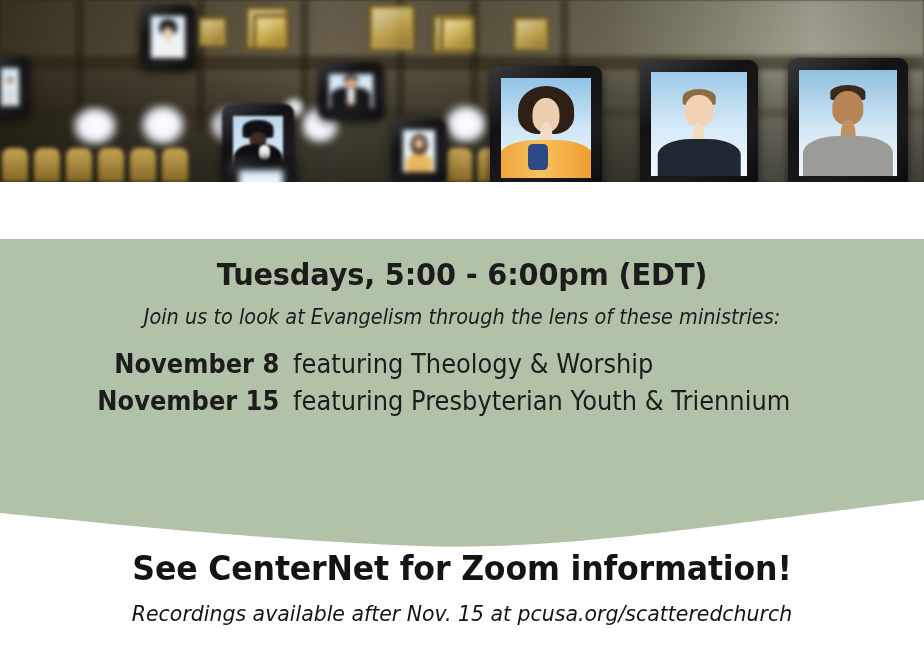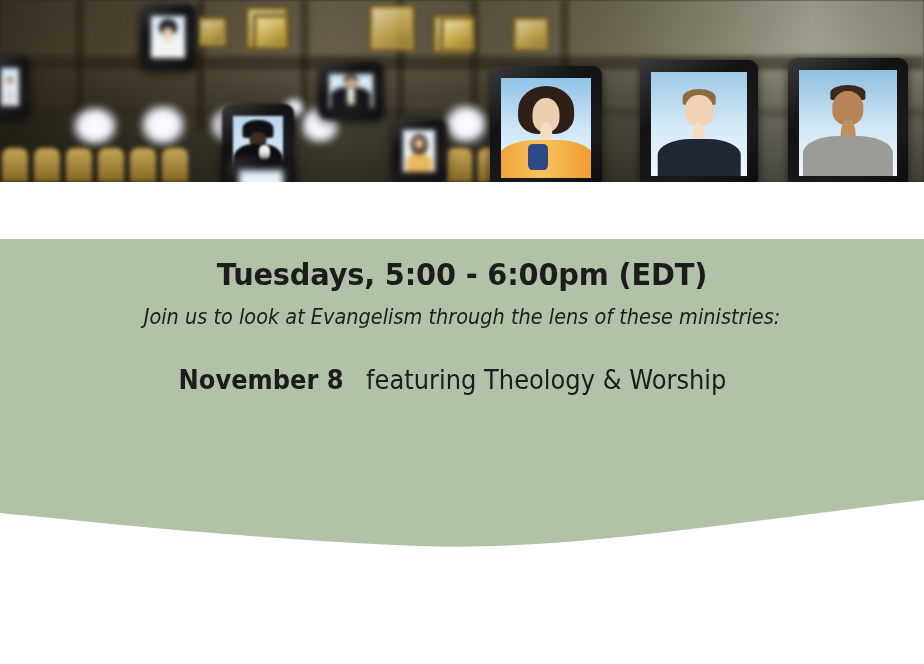--- a/index.html
+++ b/index.html
@@ -189,23 +189,23 @@
     margin-top: 17px;
   }
   .lens-line {
     font-family: "DejaVu Sans", "Liberation Sans", sans-serif;
     font-style: italic;
     font-size: 21px;
     transform: scaleX(0.92);
     margin-top: 13px;
   }
   .sessions {
-    margin-top: 36px;
+    margin-top: 20px;
     display: inline-block;
-    text-align: center;
+    text-align: right;
   }
   .session-row {
     display: flex;
     align-items: baseline;
     margin-bottom: 7px;
     white-space: nowrap;
   }
   .session-date {
     font-family: "DejaVu Sans", "Liberation Sans", sans-serif;
     font-weight: bold;
@@ -400,17 +400,25 @@
 
   <div class="body-content">
     <div class="schedule-line">Tuesdays, 5:00 - 6:00pm (EDT)</div>
     <div class="lens-line">Join us to look at Evangelism through the lens of these ministries:</div>
 
     <div class="sessions">
       <div class="session-row">
         <span class="session-date">November 8</span>
         <span class="session-desc">featuring Theology &amp; Worship</span>
       </div>
+      <div class="session-row">
+        <span class="session-date">November 15</span>
+        <span class="session-desc">featuring Presbyterian Youth &amp; Triennium</span>
+      </div>
     </div>
   </div>
 
+  <div class="footer">
+    <div class="footer-headline">See CenterNet for Zoom information!</div>
+    <div class="footer-sub">Recordings available after Nov. 15 at pcusa.org/scatteredchurch</div>
+  </div>
 
 </div>
 
 </body></html>

